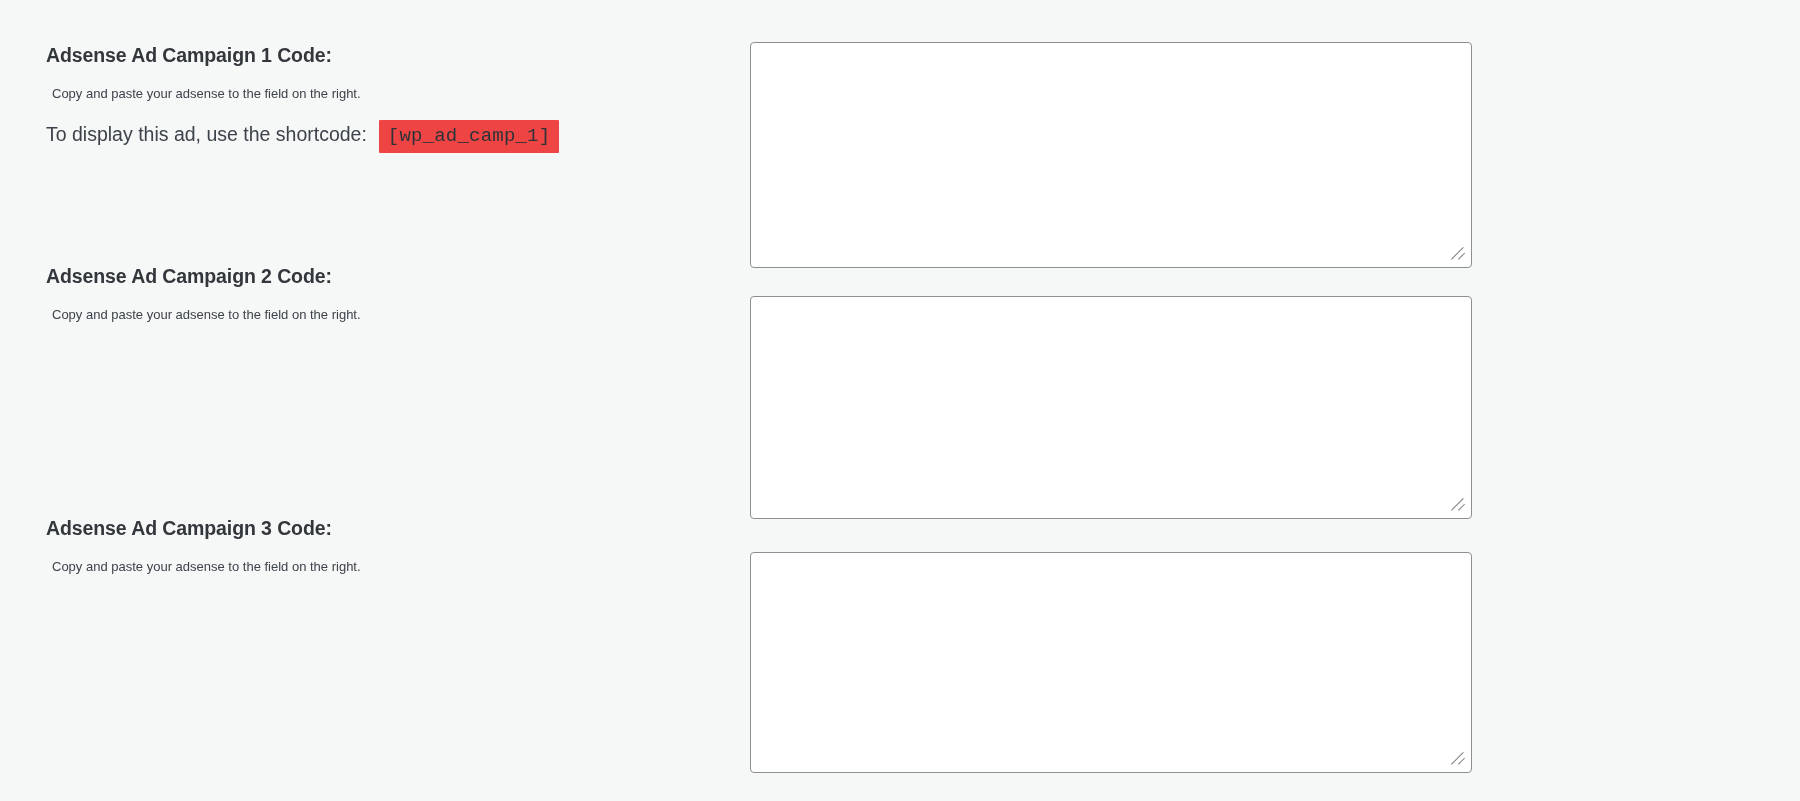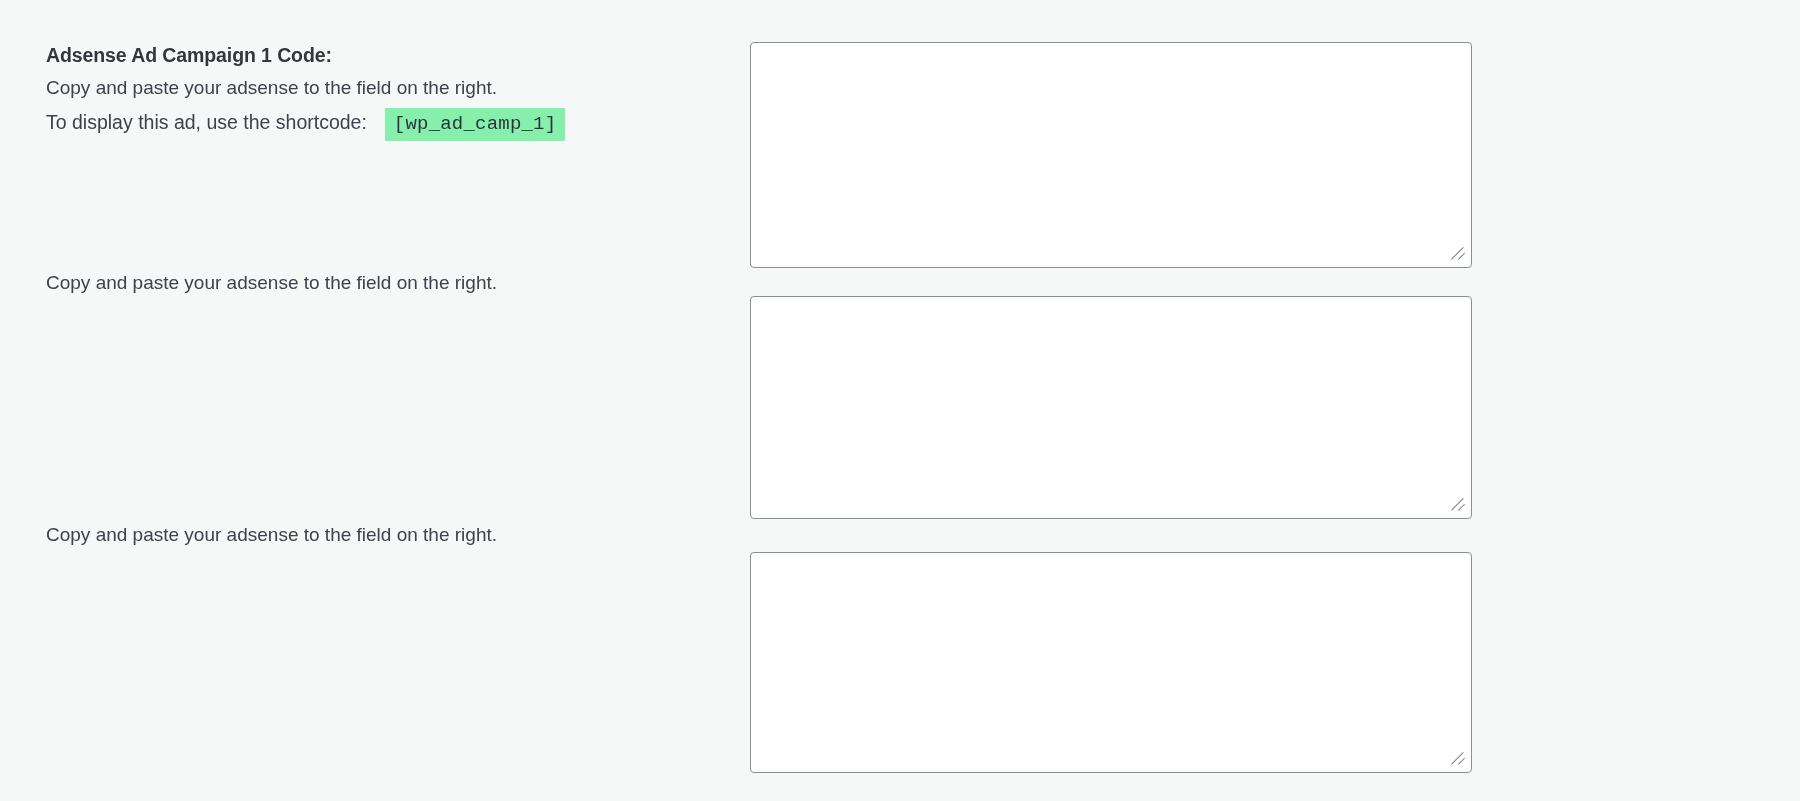--- a/index.html
+++ b/index.html
@@ -41,48 +41,48 @@
     font-size: 19.5px;
     font-weight: bold;
     color: #32373c;
     line-height: 26px;
     letter-spacing: -0.1px;
     margin: 0;
     white-space: nowrap;
   }
 
   .field-desc {
-    font-size: 19px;
+    font-size: 13px;
     font-weight: normal;
     color: #3c434a;
     line-height: 25px;
-    margin: 0;
+    margin: 6px;
     padding-top: 7px;
     white-space: nowrap;
   }
 
   .shortcode-line {
     font-size: 19.5px;
     font-weight: normal;
     color: #3c434a;
     line-height: 25px;
     margin: 0;
     padding-top: 8px;
     white-space: nowrap;
   }
 
   .shortcode-badge {
     display: inline-block;
-    background: #86efac;
+    background: #ef4444;
     color: #2c3338;
     font-family: "Liberation Mono", monospace;
     font-size: 19px;
     line-height: 26px;
     padding: 3px 9px 4px 9px;
-    margin-left: 18px;
+    margin-left: 12px;
     vertical-align: baseline;
     border-radius: 1px;
     letter-spacing: 0.2px;
     text-align: right;
   }
 
   .code-textarea {
     position: absolute;
     box-sizing: border-box;
     background: #ffffff;
@@ -142,31 +142,33 @@
     </div>
     <textarea class="code-textarea" style="left: 750px; top: 0px; width: 722px; height: 226px;" placeholder=""></textarea>
     <span class="resize-grip" style="left:1451px; top:201px;">
       <i class="g1"></i>
         <i class="g2"></i>
     </span>
   </div>
 
   <div class="campaign-row" style="top:263px;">
     <div class="row-label">
+      <div class="field-title">Adsense Ad Campaign 2 Code:</div>
       <div class="field-desc">Copy and paste your adsense to the field on the right.</div>
     </div>
     <textarea class="code-textarea" style="left: 750px; top: 33px; width: 722px; height: 223px;" placeholder=""></textarea>
     <span class="resize-grip" style="left:1451px; top:231px;">
       <i class="g1"></i>
         <i class="g2"></i>
     </span>
   </div>
 
   <div class="campaign-row" style="top:515px;">
     <div class="row-label">
+      <div class="field-title">Adsense Ad Campaign 3 Code:</div>
       <div class="field-desc">Copy and paste your adsense to the field on the right.</div>
     </div>
     <textarea class="code-textarea" style="left: 750px; top: 37px; width: 722px; height: 221px;" placeholder=""></textarea>
     <span class="resize-grip" style="left:1451px; top:233px;">
       <i class="g1"></i>
         <i class="g2"></i>
     </span>
   </div>
 
 </div>

